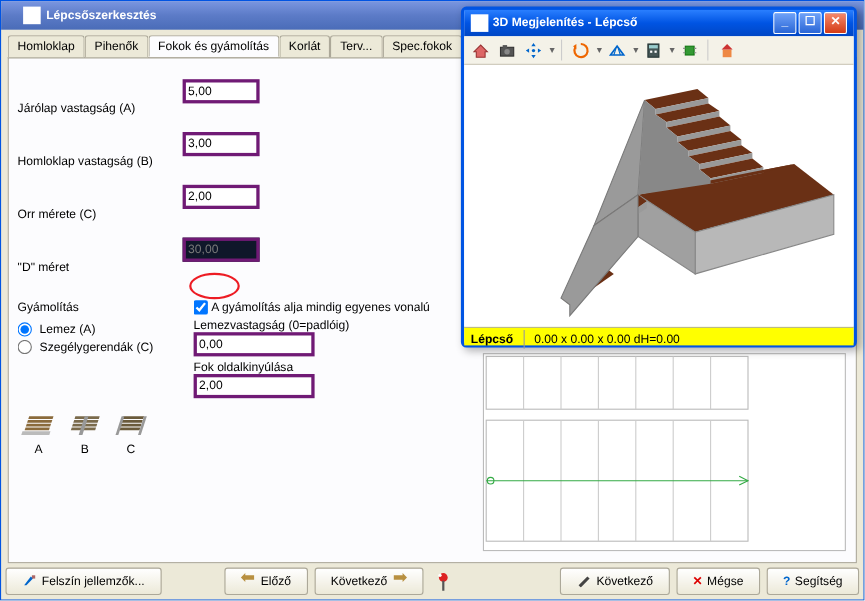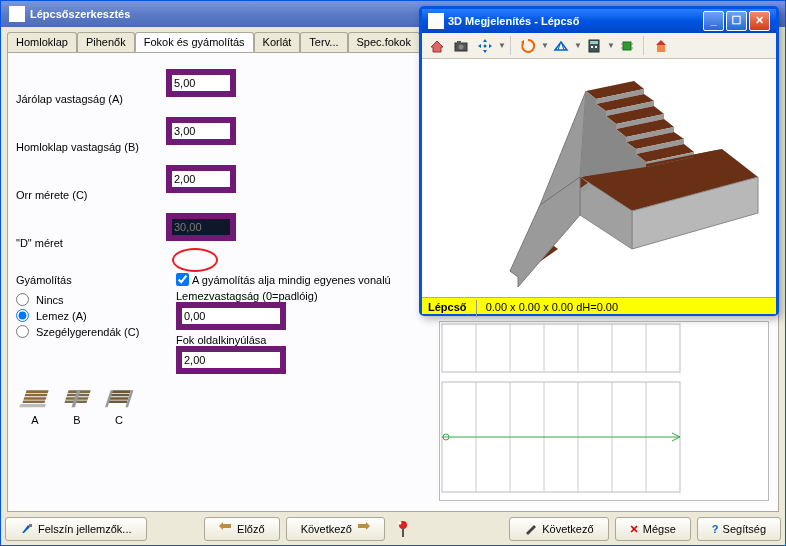--- a/index.html
+++ b/index.html
@@ -15,21 +15,21 @@
   .main-window {
     width: 786px;
     height: 546px;
     background: #ece9d8;
     border: 1px solid #0054e3;
     position: relative;
   }
   .titlebar {
     background: linear-gradient(to bottom, #7a96e0 0%, #5c7bc7 50%, #4a6cb8 100%);
     color: #fff;
-    padding: 4px 8px;
+    padding: 4px 20px;
     font-weight: bold;
     height: 26px;
     display: flex;
     align-items: center;
   }
   .titlebar .icon {
     width: 16px;
     height: 16px;
     background: #fff;
     margin-right: 5px;
@@ -73,21 +73,21 @@
     margin-bottom: 4px;
   }
   .form-label {
     width: 150px;
     margin-top: 32px;
   }
   .form-input {
     width: 70px;
     font-size: 11px;
     padding: 2px;
-    border: 6px solid #701a75;
+    border: 3px solid #701a75;
     text-align: left;
   }
   .form-input.disabled {
     background: #0f172a;
     color: #7a7a7a;
   }
   .top-section {
     display: flex;
     justify-content: space-between;
   }
@@ -337,24 +337,20 @@
 
       <div class="gyamolitas-section">
         <div style="display:flex;align-items:center">
           <div style="width:160px;font-weight:normal">Gyámolítás</div>
           <input type="checkbox" checked="" style="">
           <span>A gyámolítás alja mindig egyenes vonalú</span>
         </div>
 
         <div class="gyam-layout" style="margin-top:4px;position:relative">
           <div class="gyam-left">
-            <div class="radio-row">
-                <input type="radio" name="gy" style="">
-                <span>Nincs</span>
-              </div>
             <div class="radio-row">
                 <input type="radio" name="gy" checked="" style="">
                 <span>Lemez (A)</span>
               </div>
             <div class="radio-row">
                 <input type="radio" name="gy" style="">
                 <span>Szegélygerendák (C)</span>
               </div>
           </div>
           <div class="gyam-right">

